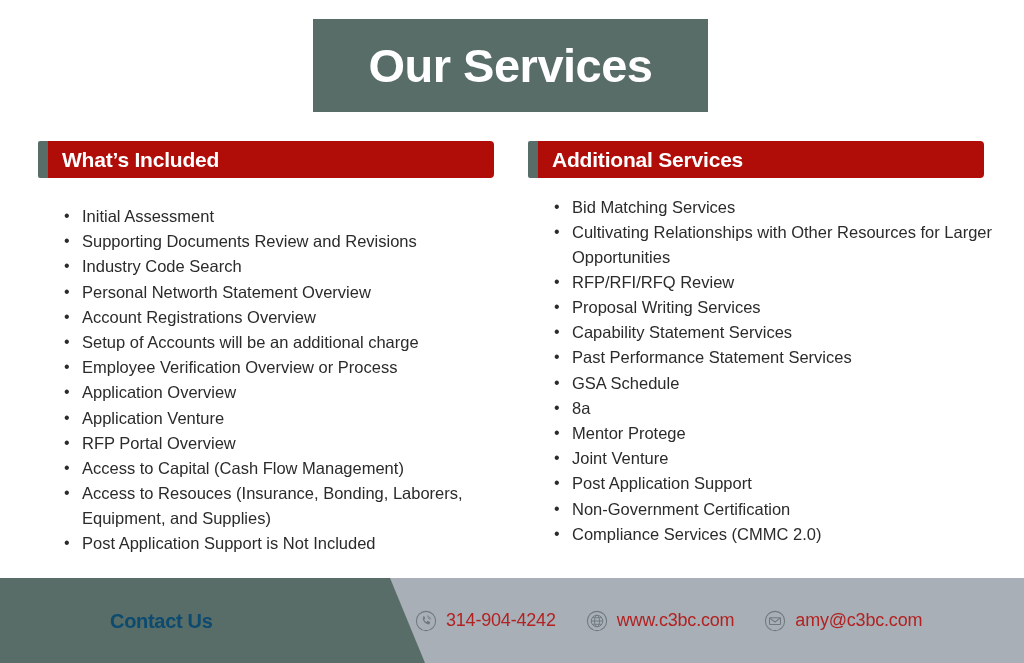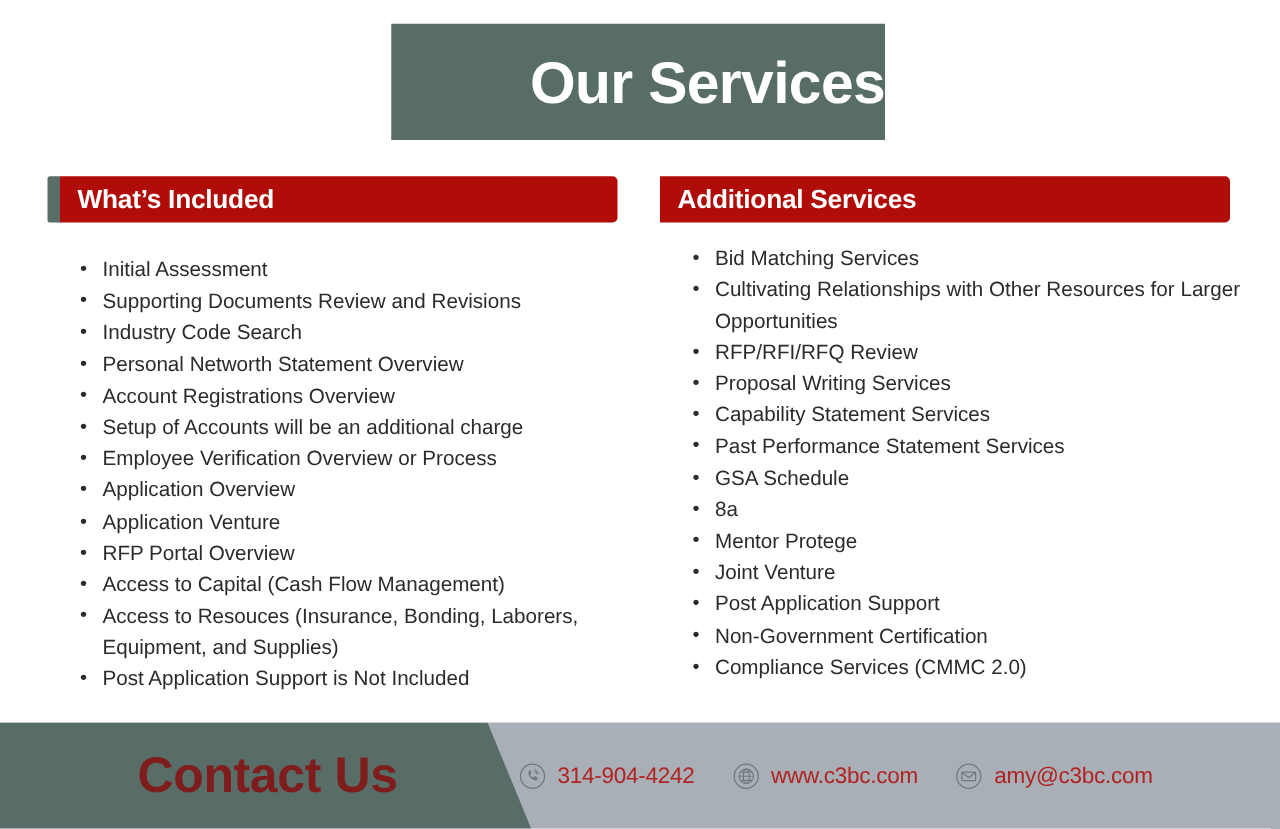--- a/index.html
+++ b/index.html
@@ -18,39 +18,39 @@
   
   .title-banner {
     position: absolute;
     left: 313px;
     top: 19px;
     width: 395px;
     height: 93px;
     background: #586C68;
     display: flex;
     align-items: center;
-    justify-content: flex-end;
+    justify-content: center;
   }
   .title-banner .title-text {
     color: #ffffff;
     font-size: 47px;
     font-weight: bold;
     letter-spacing: -0.5px;
     line-height: 1;
   }
 
   
   .col-header {
     position: absolute;
     height: 37px;
     display: flex;
     align-items: stretch;
   }
   .col-header.left  { left: 38px;  top: 141px; width: 456px; }
-  .col-header.right { left: 528px; top: 141px; width: 456px; flex-direction: column; }
+  .col-header.right { left: 528px; top: 141px; width: 456px; }
 
   .col-header .accent {
     width: 10px;
     background: #586C68;
     border-radius: 2px 0 0 2px;
     flex: 0 0 auto;
   }
   .col-header .bar {
     flex: 1 1 auto;
     background: #B00C08;
@@ -112,22 +112,22 @@
     width: 430px;
     height: 85px;
     background: #586C68;
     clip-path: polygon(0 0, 390px 0, 425px 85px, 0 85px);
   }
   .footer-title {
     position: absolute;
     left: 110px;
     top: 50%;
     transform: translateY(-50%);
-    color: #7f1d1d;
-    font-size: 40px;
+    color: #0c4a6e;
+    font-size: 20px;
     font-weight: bold;
     letter-spacing: -0.3px;
     white-space: nowrap;
   }
   .contact-row {
     position: absolute;
     left: 415px;
     top: 50%;
     transform: translateY(-50%);
     display: flex;

